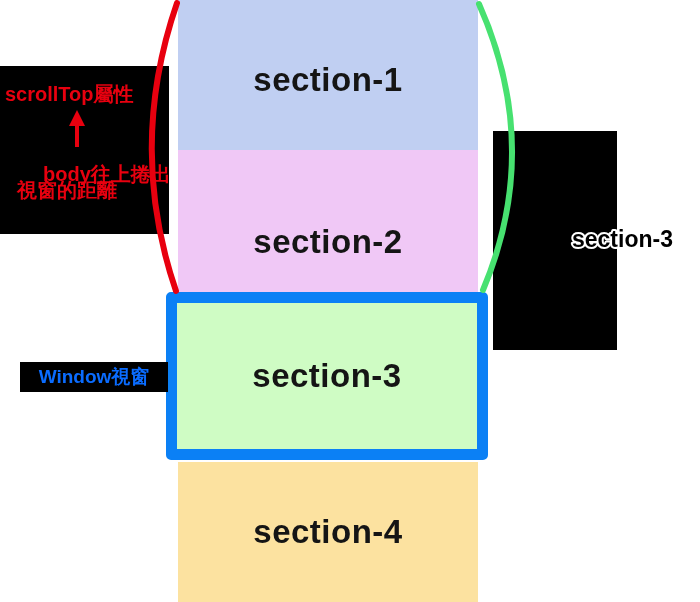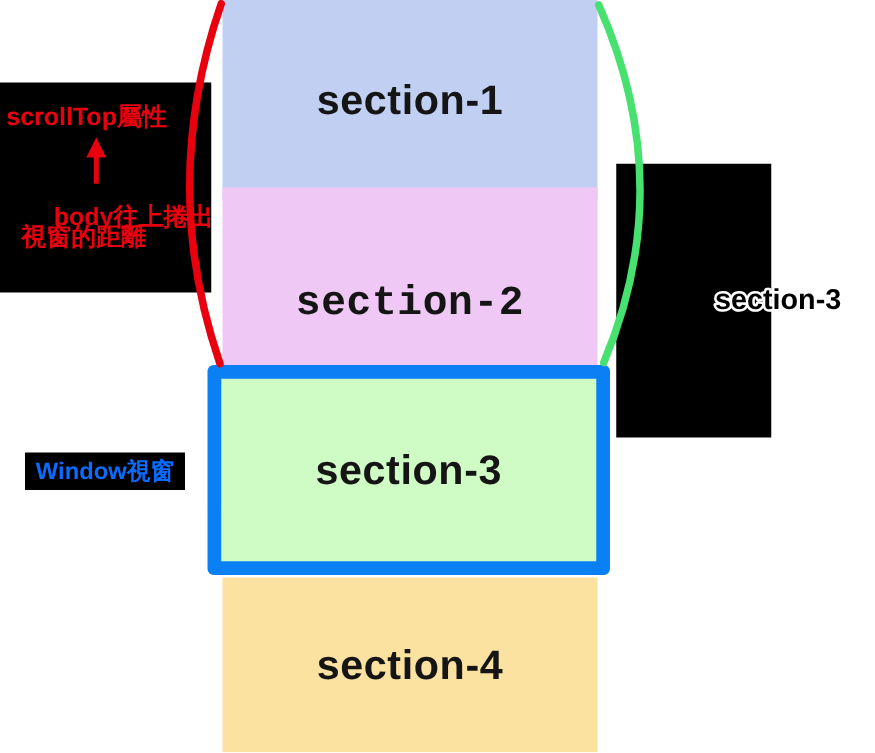--- a/index.html
+++ b/index.html
@@ -21,21 +21,21 @@
     align-items: center;
     justify-content: center;
   }
   .section-label {
     font-size: 33px;
     font-weight: bold;
     color: #151515;
     letter-spacing: 0.5px;
   }
   .section1 { top: 0;     height: 160px; background: #c0cff2; }
-  .section2 { top: 150px; height: 184px; background: #f0c8f6; font-family: Liberation Mono, monospace; }
+  .section2 { top: 150px; height: 184px; background: #f0c8f6; }
   .section4 { top: 462px; height: 140px; background: #fce2a0; text-align: right; }
 
   .viewport-box {
     position: absolute;
     left: 166px;
     top: 292px;
     width: 322px;
     height: 168px;
     box-sizing: border-box;
     border: 11px solid #0b80f5;
@@ -59,21 +59,21 @@
     line-height: 24px;
   }
   .ann-line1 { position: absolute; top: 16px;  left: 5px;  white-space: nowrap; }
   .ann-line2 { position: absolute; top: 96px;  left: 3px;  white-space: nowrap; margin-left: 40px; }
   .ann-line3 { position: absolute; top: 112px; left: 17px; white-space: nowrap; }
 
   .window-label-box {
     position: absolute;
     left: 20px;
     top: 362px;
-    width: 128px;
+    width: 148px;
     height: 30px;
     background: #000000;
     display: flex;
     align-items: center;
     justify-content: center;
   }
   .window-label-box span {
     color: #0a6cff;
     font-weight: bold;
     font-size: 19px;

